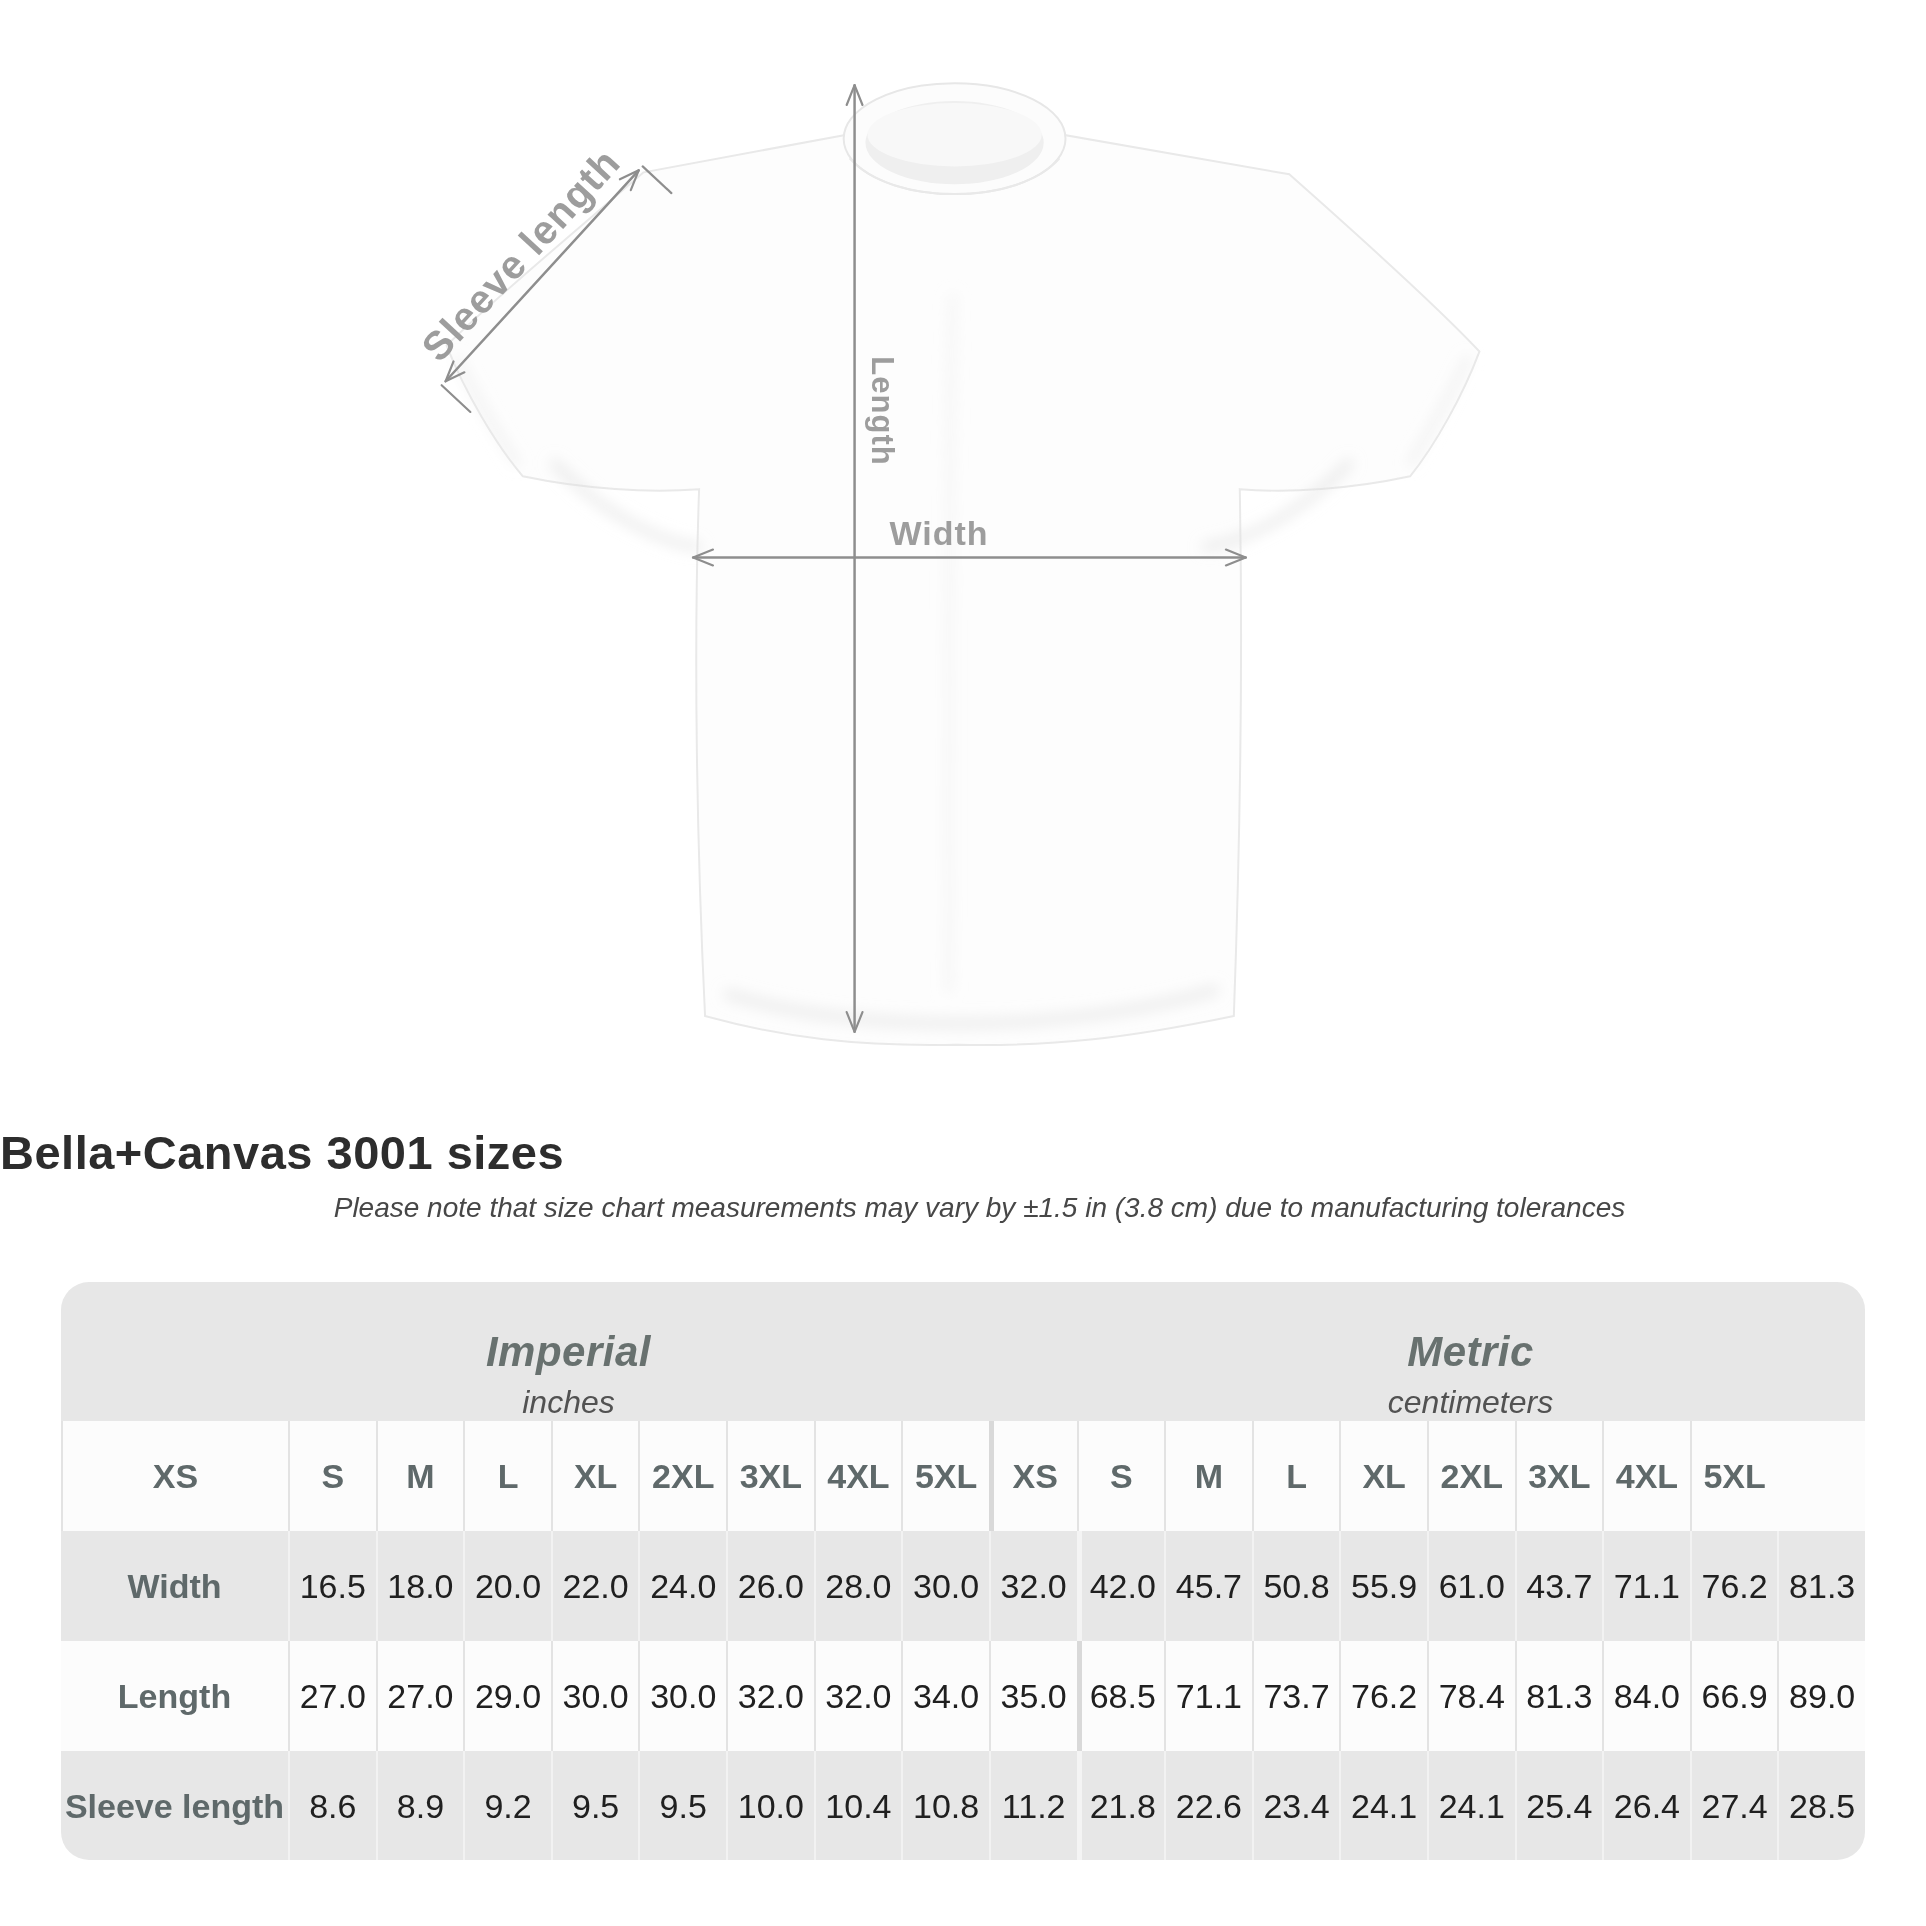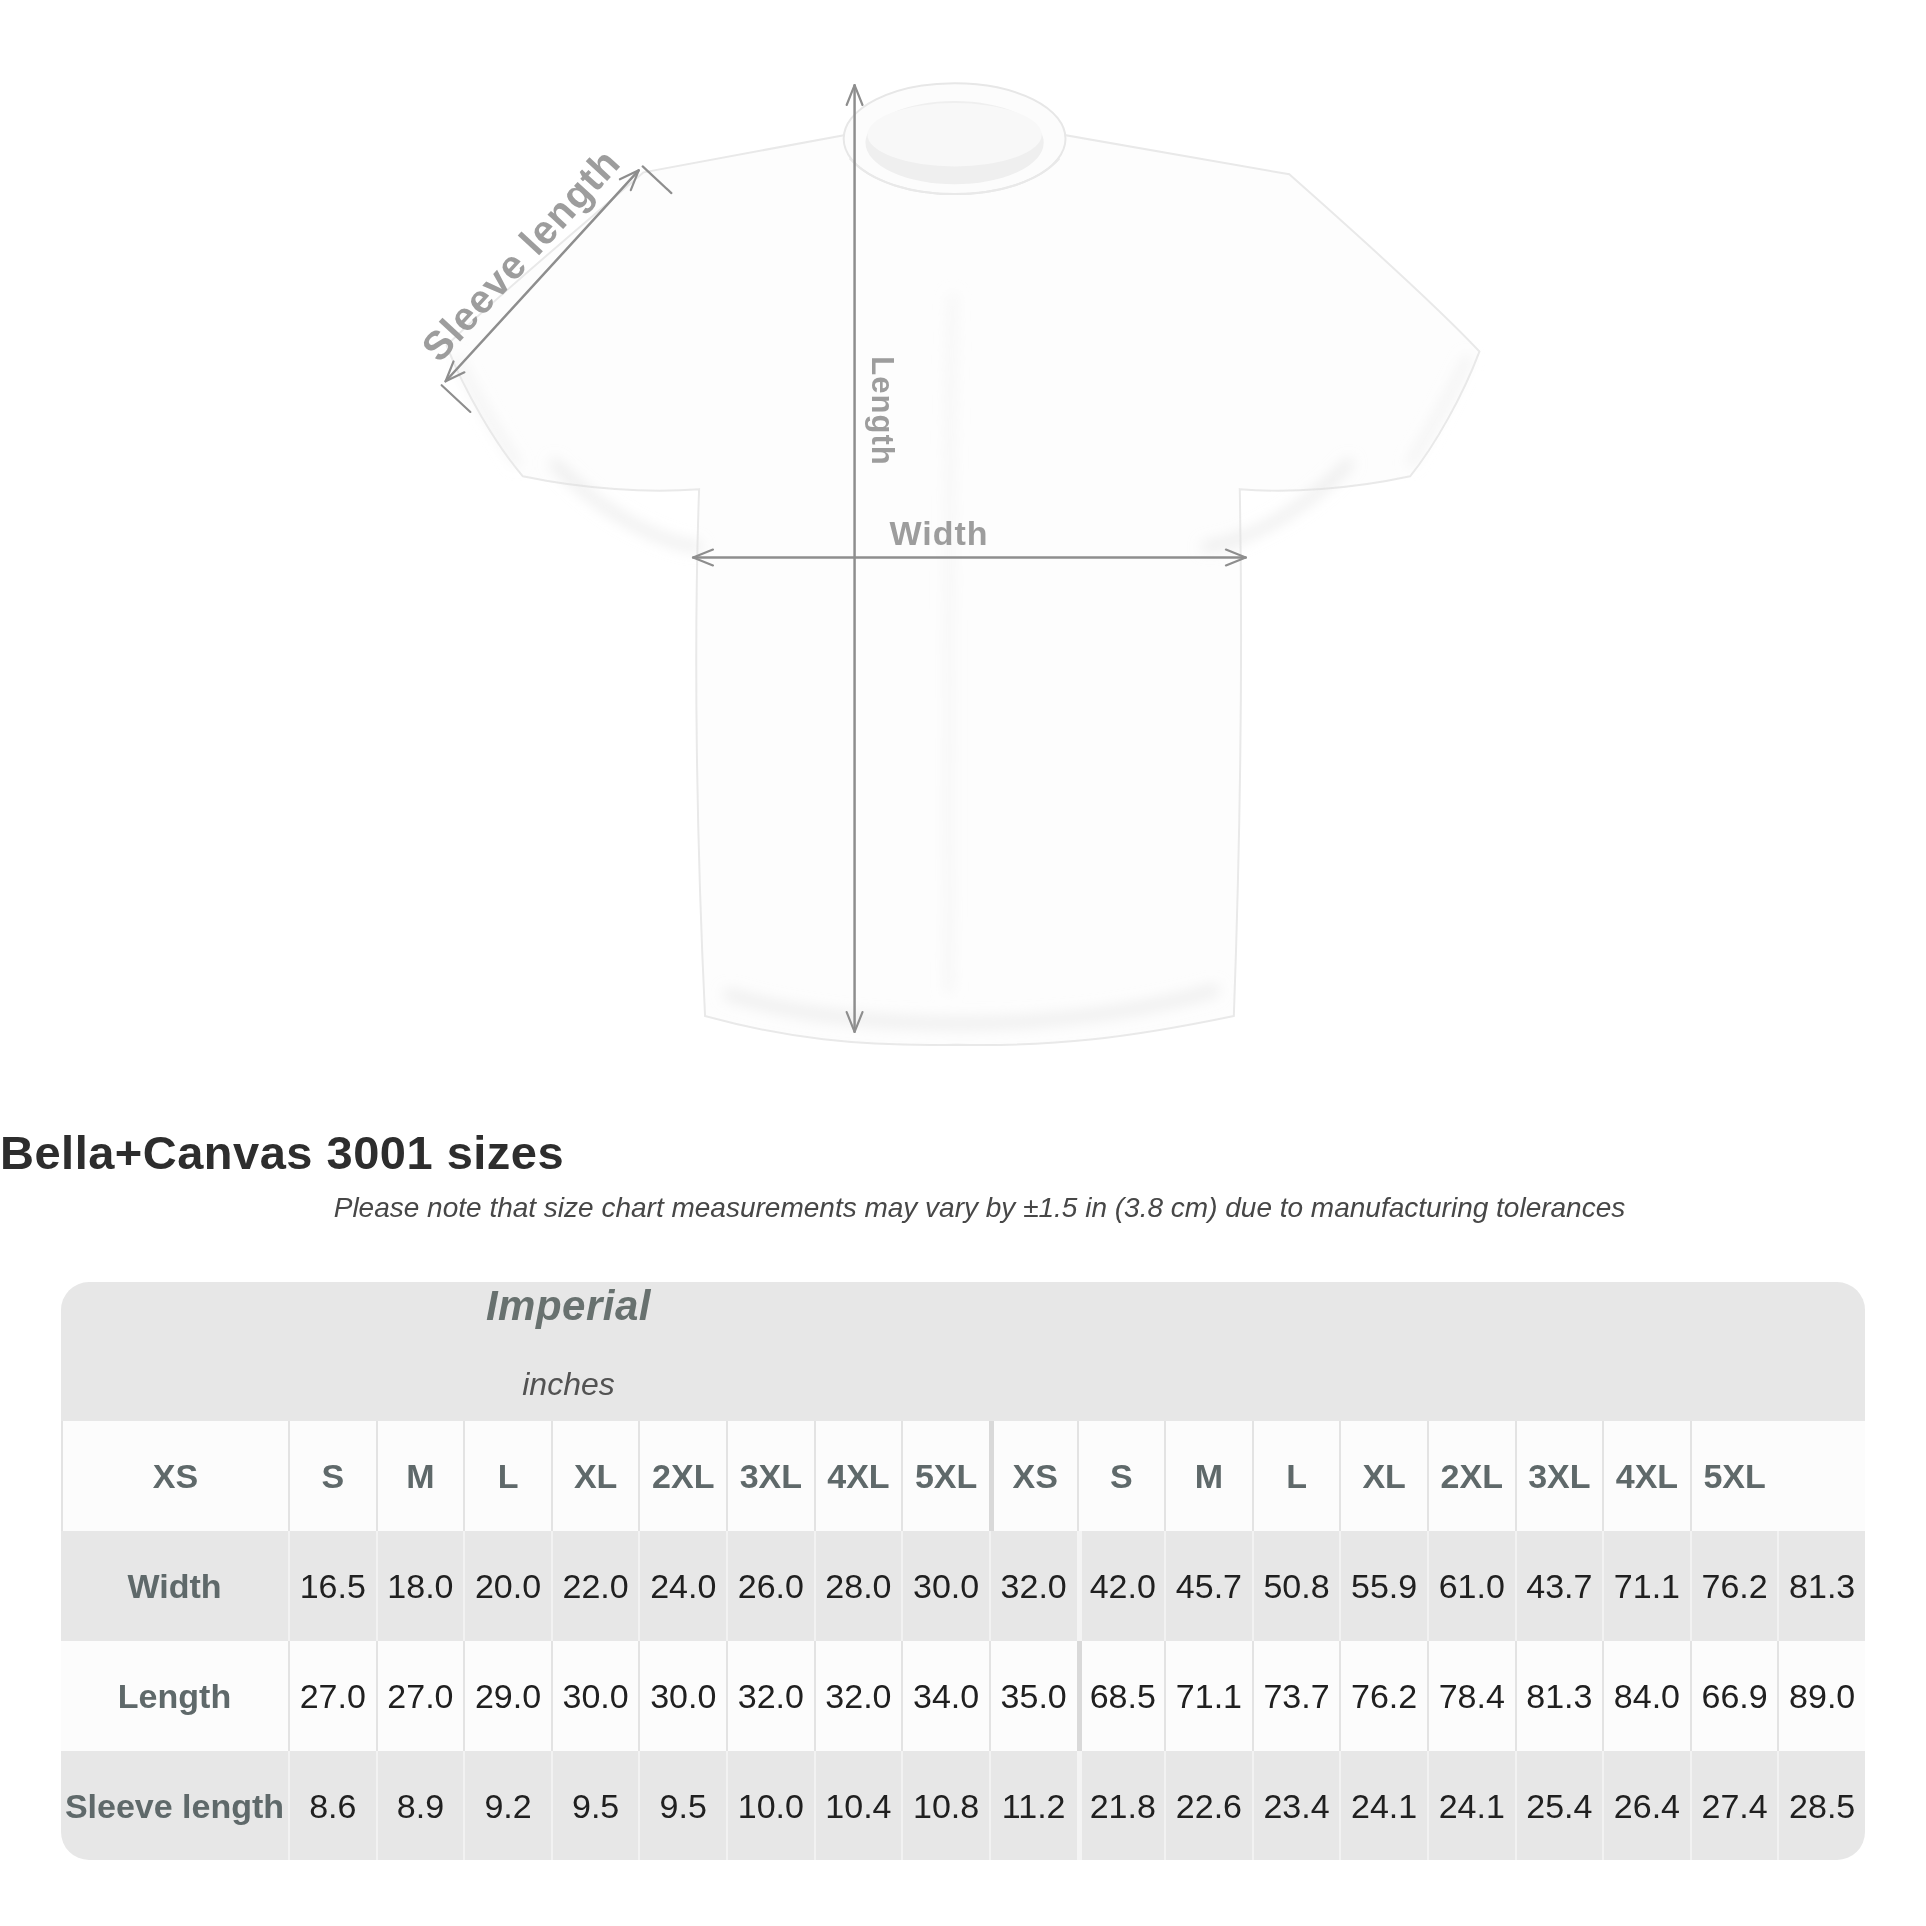--- a/index.html
+++ b/index.html
@@ -16,21 +16,21 @@
   
   .page-title{position:absolute;top:1125px;left:0;width:100%;text-align:left;
     font-size:47px;font-weight:700;color:#2d2d2d;letter-spacing:0.5px;}
   .page-subtitle{position:absolute;top:1192px;left:16px;width:100%;text-align:center;
     font-size:28px;font-style:italic;color:#474747;}
 
   
   .sizetable{position:absolute;left:61px;top:1282px;width:1804px;height:578px;
     background:#e7e7e7;border-radius:28px;overflow:hidden;}
   .units-row{display:flex;height:139px;}
-  .ublock{display:flex;flex-direction:column;align-items:center;justify-content:flex-start;gap:28px;}
+  .ublock{display:flex;flex-direction:column;align-items:center;justify-content:flex-end;}
   .ublock.imperial{width:1015px;}
   .ublock.metric{flex:1;}
   .unit-title{font-size:42px;font-weight:700;font-style:italic;color:#68716f;letter-spacing:0.5px;}
   .unit-sub{font-size:32px;font-style:italic;color:#525252;margin-top:8px;}
 
   .trow{display:grid;grid-template-columns:227px repeat(18,1fr);height:110px;}
   .row-white{background:#fcfcfc;--sepc:#e3e3e3;--msepc:#d9d9d9;}
   .row-gray{background:transparent;--sepc:#f2f2f2;--msepc:#f4f4f4;}
   .cell{display:flex;align-items:center;justify-content:center;font-size:34px;color:#202020;}
   .cell.sep{border-left:2px solid var(--sepc);}
@@ -111,20 +111,24 @@
 
 <div class="page-title">Bella+Canvas 3001 sizes</div>
 <div class="page-subtitle">Please note that size chart measurements may vary by ±1.5 in (3.8 cm) due to manufacturing tolerances</div>
 
 <div class="sizetable">
 
   <div class="units-row">
     <div class="ublock imperial">
       <div class="unit-title">Imperial</div>
       <div class="unit-sub">inches</div>
+    </div>
+    <div class="ublock metric">
+      <div class="unit-title">Metric</div>
+      <div class="unit-sub">centimeters</div>
     </div>
   </div>
 
   <div class="trow row-white">
     <div class="cell shead sep">XS</div>
     <div class="cell shead sep">S</div>
     <div class="cell shead sep">M</div>
     <div class="cell shead sep">L</div>
     <div class="cell shead sep">XL</div>
     <div class="cell shead sep">2XL</div>

